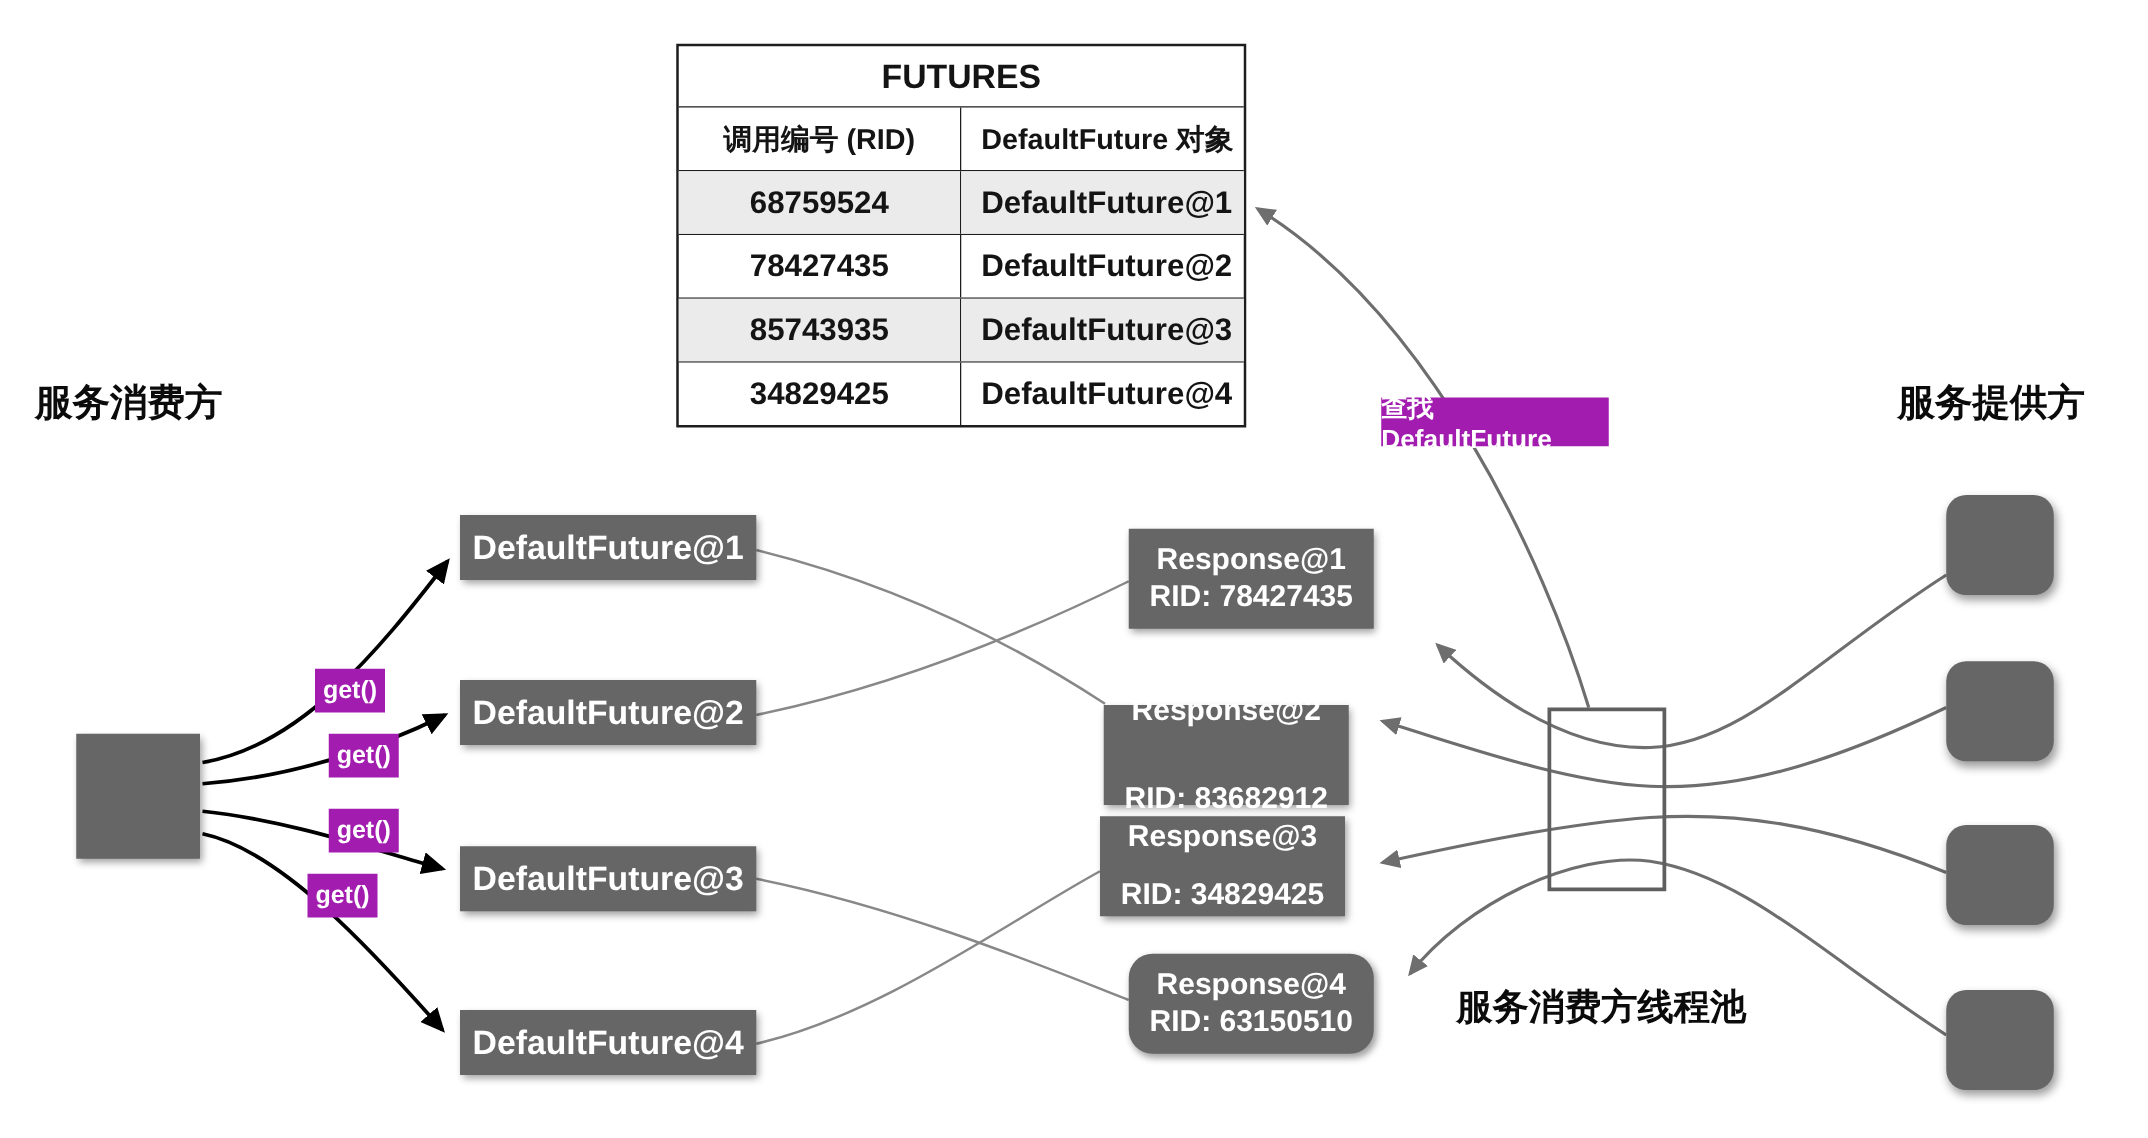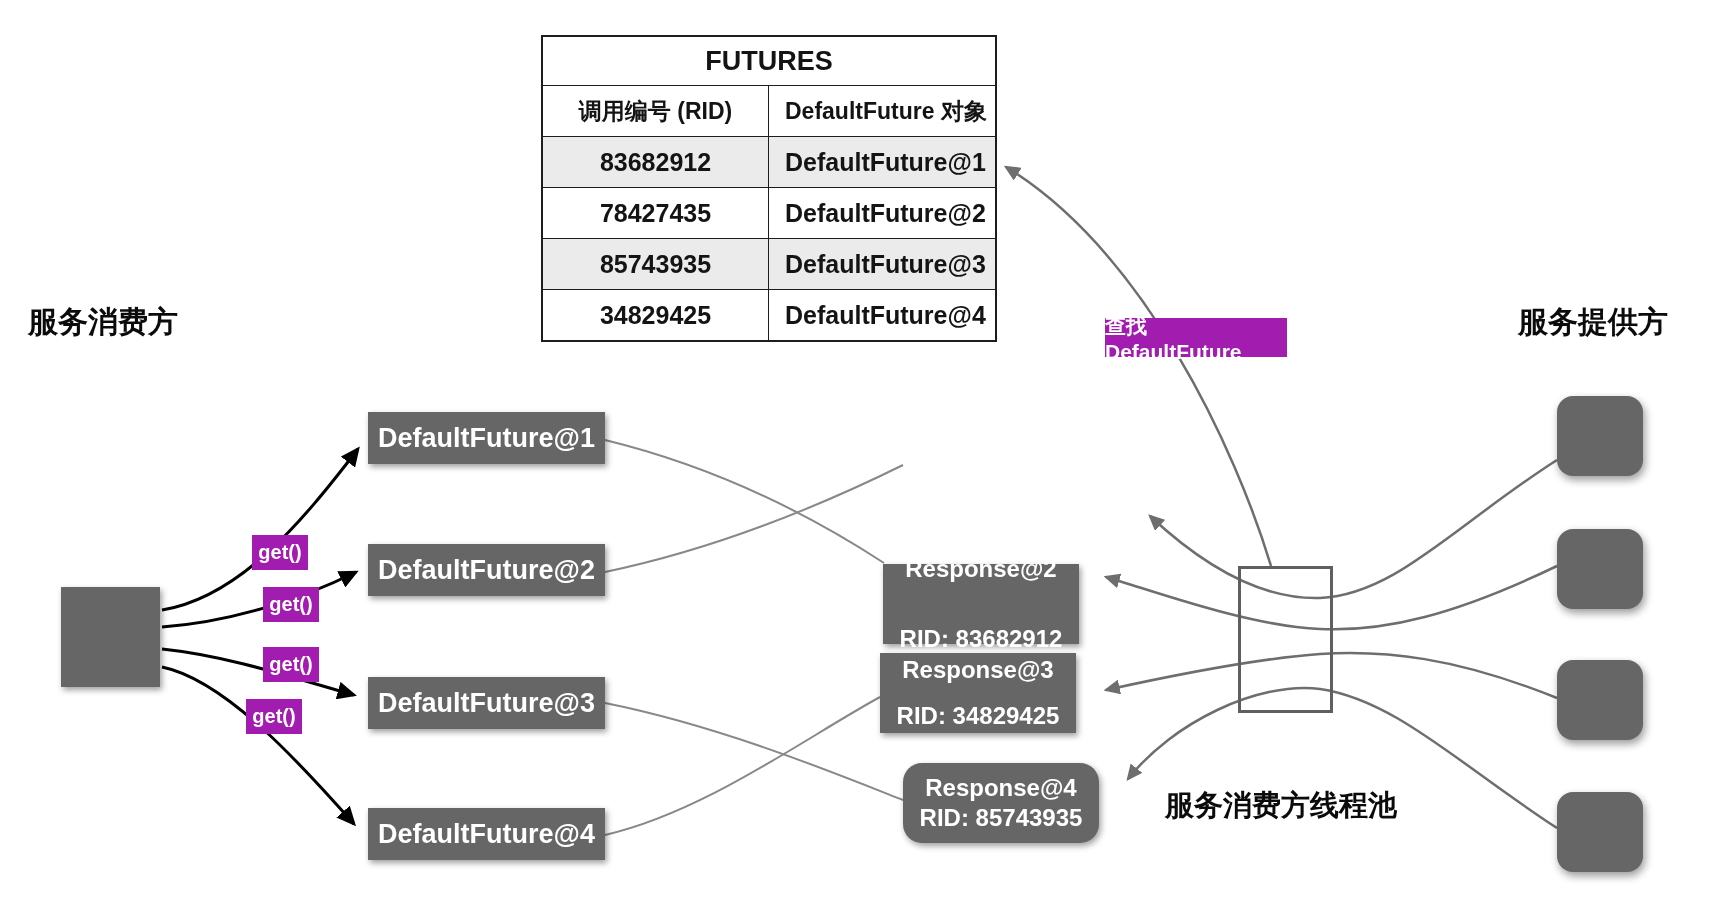--- a/index.html
+++ b/index.html
@@ -89,21 +89,21 @@
 
   <div class="abs ftable">
     <div class="trow">
       <div class="title" style="width:100%;">FUTURES</div>
     </div>
     <div class="trow hrow">
       <div class="cell c1">调用编号 (RID)</div>
       <div class="cell c2">DefaultFuture 对象</div>
     </div>
     <div class="trow">
-      <div class="cell c1 alt">83682912</div>
+      <div class="cell c1 alt">68759524</div>
       <div class="cell c2 alt">DefaultFuture@1</div>
     </div>
     <div class="trow">
       <div class="cell c1">78427435</div>
       <div class="cell c2">DefaultFuture@2</div>
     </div>
     <div class="trow">
       <div class="cell c1 alt">85743935</div>
       <div class="cell c2 alt">DefaultFuture@3</div>
     </div>
@@ -121,31 +121,35 @@
   <div class="abs graytag get-tag" style="left:252px;top:535px;">get()</div>
   <div class="abs graytag get-tag" style="left:263px;top:587px;">get()</div>
   <div class="abs graytag get-tag" style="left:263px;top:647px;">get()</div>
   <div class="abs graytag get-tag" style="left:246px;top:699px;">get()</div>
 
   <div class="abs darkbox future-box" style="top:412px;">DefaultFuture@1</div>
   <div class="abs darkbox future-box" style="top:544px;">DefaultFuture@2</div>
   <div class="abs darkbox future-box" style="top:677px;">DefaultFuture@3</div>
   <div class="abs darkbox future-box" style="top:808px;">DefaultFuture@4</div>
 
+  <div class="abs darkbox resp-box" style="left:903px;top:423px;">
+    <span>Response@1</span>
+    <span>RID: 78427435</span>
+  </div>
   <div class="abs darkbox resp-box" style="left:883px;top:564px;gap:40px;">
     <span>Response@2</span>
     <span>RID: 83682912</span>
   </div>
   <div class="abs darkbox resp-box" style="left:880px;top:653px;gap:16px;">
     <span>Response@3</span>
     <span>RID: 34829425</span>
   </div>
   <div class="abs darkbox resp-box" style="left:903px;top:763px;border-radius:19px;">
     <span>Response@4</span>
-    <span>RID: 85743935</span>
+    <span>RID: 63150510</span>
   </div>
 
   <div class="abs graytag lookup-tag">查找 DefaultFuture</div>
 
   <div class="abs pool-rect"></div>
   <div class="abs pool-label">服务消费方线程池</div>
 
   <div class="abs prov-sq" style="top:396px;"></div>
   <div class="abs prov-sq" style="top:529px;"></div>
   <div class="abs prov-sq" style="top:660px;"></div>

